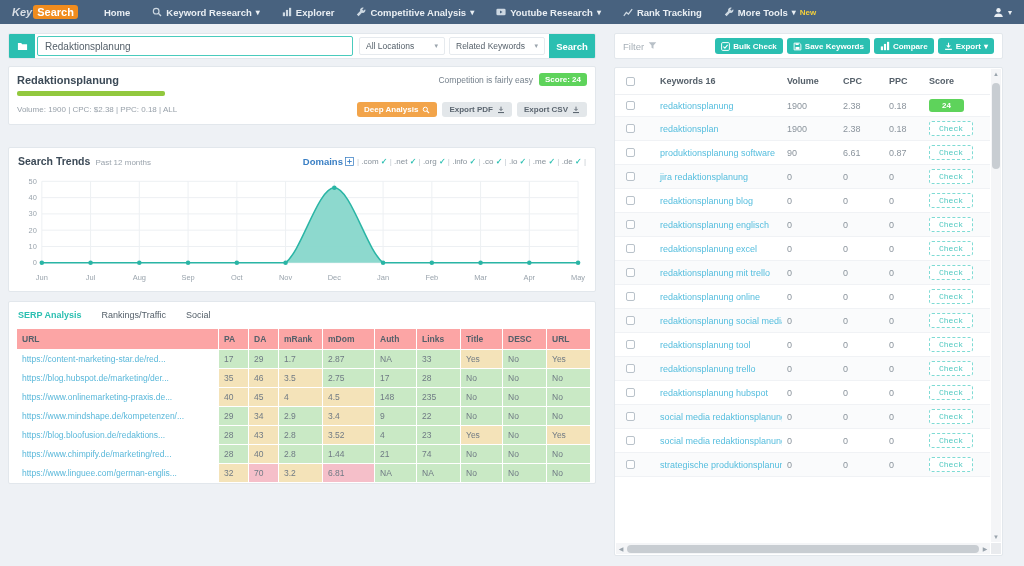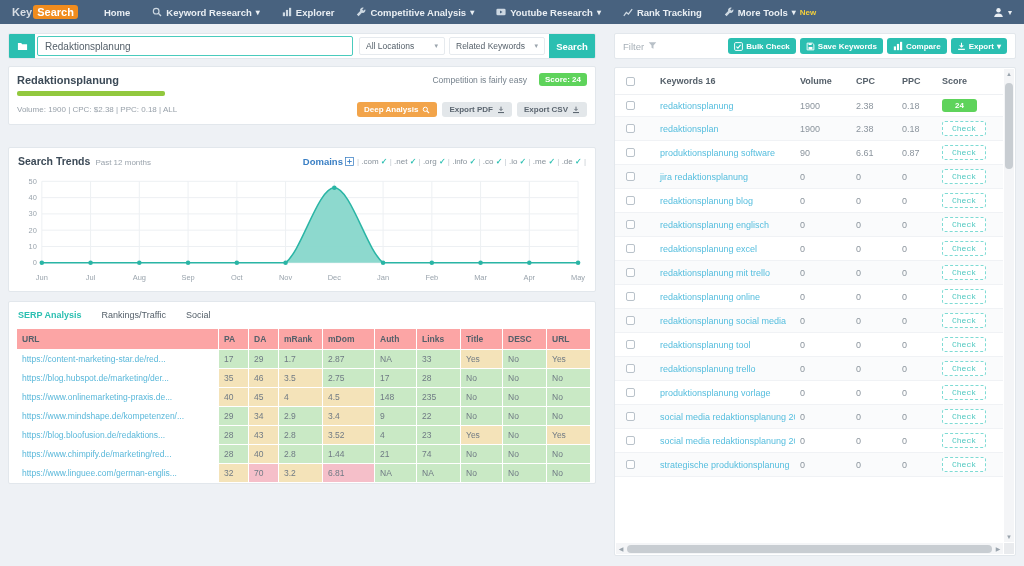--- a/index.html
+++ b/index.html
@@ -3,30 +3,30 @@
 <meta charset="utf-8">
 <style>
   * { box-sizing: border-box; }
   html,body { margin:0; padding:0; width:1024px; height:566px; overflow:hidden;
     background:#eef1f5; font-family:"Liberation Sans", sans-serif; color:#57636e; }
 
   
   .navbar { height:24px; background:#48627f; display:flex; align-items:center;
     padding:0 12px; color:#e9eef3; font-size:9.5px; }
   .logo { display:flex; align-items:center; margin-right:26px; font-weight:700; font-size:11px; }
-  .logo-key { color:#d8dee5; }
+  .logo-key { color:#d8dee5;font-style:italic; }
   .logo-search { background:#f08c1e; color:#fff; padding:1px 4px; border-radius:3px; margin-left:1px; }
   .nav-items { display:flex; align-items:center; gap:22px; }
   .nav-item { display:flex; align-items:center; gap:4px; cursor:pointer; font-weight:600; white-space:nowrap; }
   .nav-item .icon { color:#cdd8e2; }
   .caret { font-size:8px; color:inherit; }
   .nav-new { color:#f3cf3d; font-weight:700; font-size:8px; }
   .nav-user { margin-left:auto; display:flex; align-items:center; gap:4px; cursor:pointer; }
 
-  .page { display:flex; gap:18px; padding:9px 8px 0 8px; }
+  .page { display:flex; gap:18px; padding:9px 21px 0 8px; }
   .col-left { width:588px; flex:none; }
   .col-right { flex:1; min-width:0; }
   .card { background:#fff; border:1px solid #e2e7ec; border-radius:2px; }
 
   
   .search-card { height:26px; display:flex; align-items:stretch; overflow:hidden; }
   .list-btn { width:26px; background:#2bbfb1; color:#fff; display:flex; align-items:center;
     justify-content:center; border:none; cursor:pointer; flex:none; }
   .search-input { flex:1; border:1px solid #49cbbd; border-radius:2px; margin:2px 6px 2px 2px;
     padding:0 7px; font-size:10px; color:#55606a; font-family:"Liberation Sans",sans-serif; outline:none; }
@@ -35,21 +35,21 @@
     font-size:8.5px; color:#55606a; cursor:pointer; }
   .sel.wide { width:96px; }
   .sel-caret { color:#9aa4ad; font-size:7px; }
   .search-btn { width:46px; flex:none; background:#2bbfb1; color:#fff; border:none;
     font-weight:700; font-size:9.5px; cursor:pointer; font-family:"Liberation Sans",sans-serif; }
 
   
   .overview-card { margin-top:7px; padding:6px 8px 7px 8px; }
   .ov-head { display:flex; justify-content:space-between; align-items:center; }
   .ov-title { font-size:11px; font-weight:700; color:#3c4a57; }
-  .ov-right { display:flex; align-items:center; gap:12px; font-size:8.5px; color:#75818c; }
+  .ov-right { display:flex; align-items:center; gap:6px; font-size:8.5px; color:#75818c; }
   .score-badge { background:#5ed35b; color:#fff; font-weight:700; font-size:8px;
     padding:2px 6px; border-radius:3px; }
   .progress-fill { height:5px; background:#92c83e; border-radius:2px; margin:5px 0 6px 0; }
   .ov-foot { display:flex; justify-content:space-between; align-items:center; }
   .ov-stats { font-size:8px; color:#98a1aa; }
   .ov-btns { display:flex; gap:5px; }
   .btn { display:flex; align-items:center; gap:4px; border:none; border-radius:3px;
     font-size:8px; font-weight:700; padding:3px 7px; cursor:pointer; font-family:"Liberation Sans",sans-serif; }
   .btn-orange { background:#f2a44a; color:#fff; }
   .btn-gray { background:#e3e7ea; color:#5c6670; }
@@ -658,21 +658,21 @@
               <td><a class="kw-link">redaktionsplanung trello</a></td>
               <td>0</td>
               <td>0</td>
               <td>0</td>
               <td><button class="check-btn">Check</button></td>
             </tr>
             <tr>
               <td>
                 <div class="cb"></div>
               </td>
-              <td><a class="kw-link">produktionsplanung vorlage</a></td>
+              <td><a class="kw-link">redaktionsplanung hubspot</a></td>
               <td>0</td>
               <td>0</td>
               <td>0</td>
               <td><button class="check-btn">Check</button></td>
             </tr>
             <tr>
               <td>
                 <div class="cb"></div>
               </td>
               <td><a class="kw-link">social media redaktionsplanung 2019</a></td>

